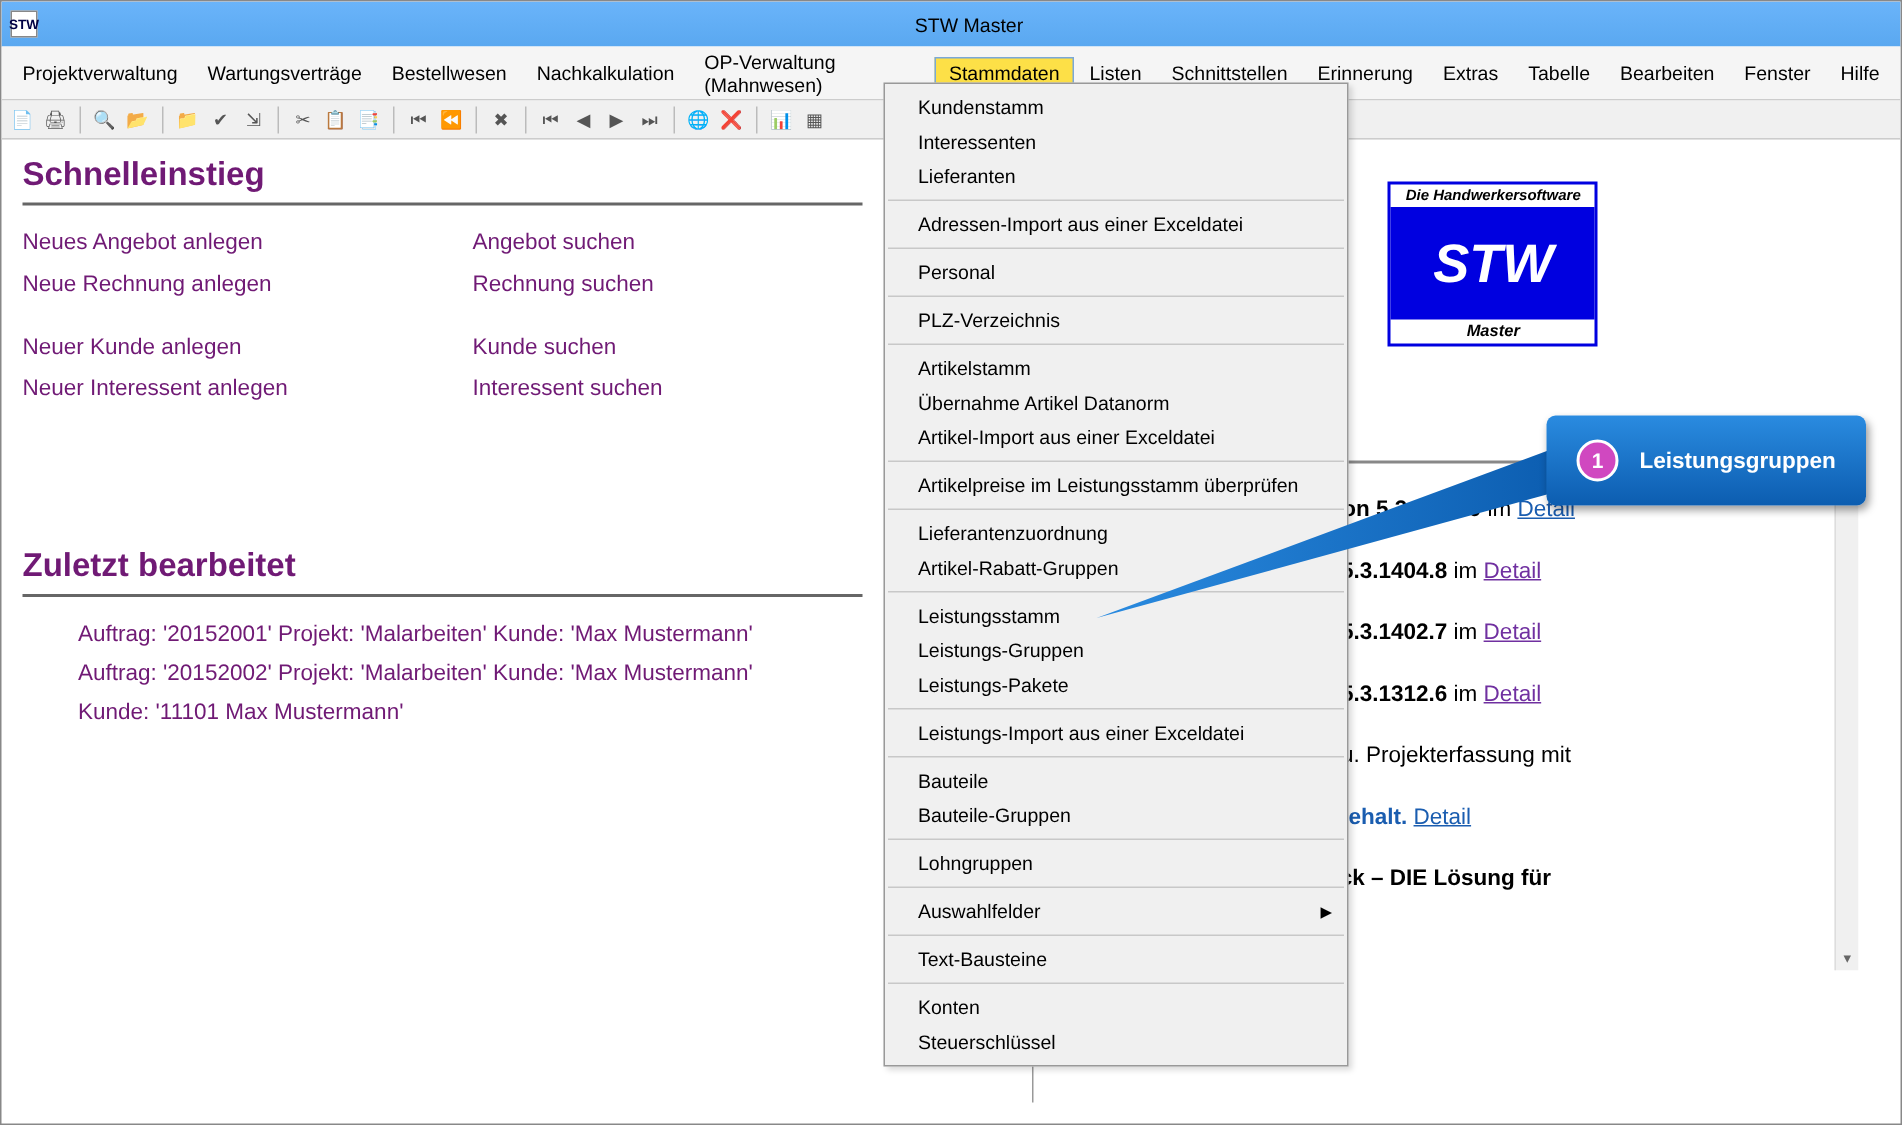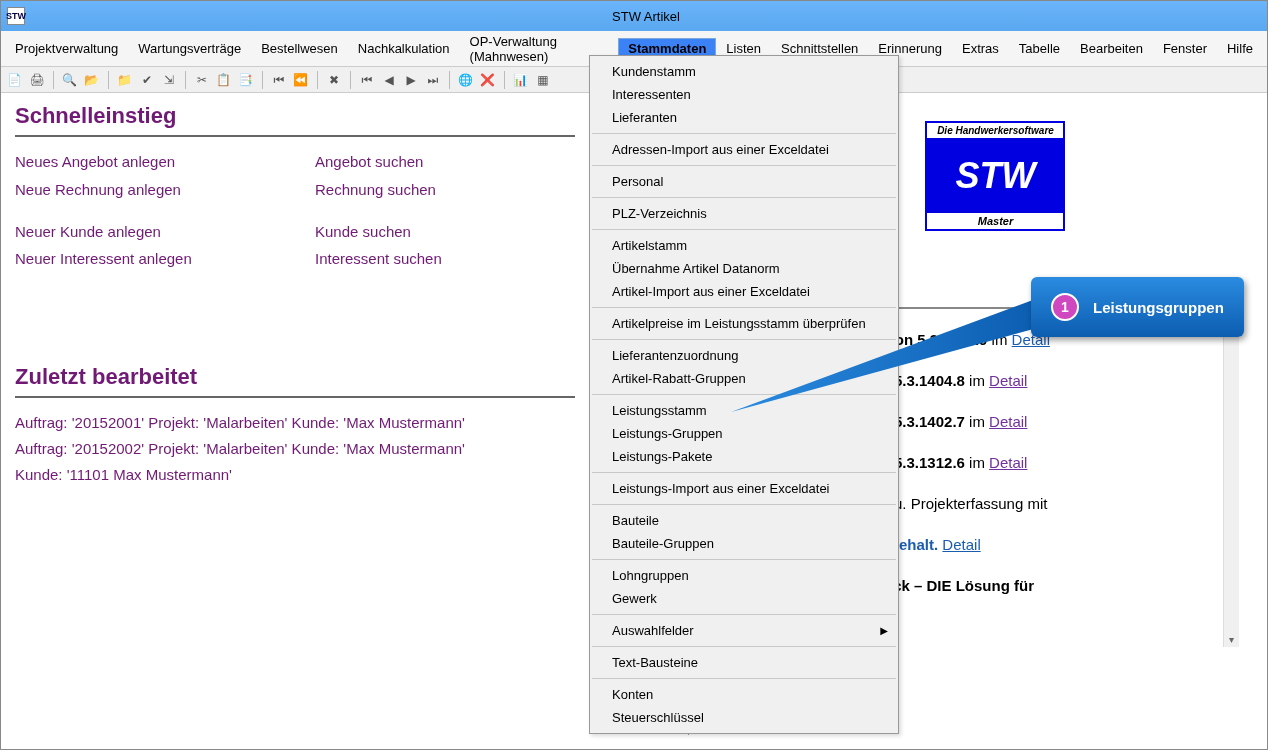--- a/index.html
+++ b/index.html
@@ -4,35 +4,35 @@
 <style>
 * { margin:0; padding:0; box-sizing:border-box; font-family:"Segoe UI",Tahoma,Arial,sans-serif; }
 body { background:#fff; width:1268px; height:750px; position:relative; overflow:hidden; border:1px solid #888; }
 
 .titlebar { height:30px; background:linear-gradient(#6ab4fa,#5aa8f0); display:flex; align-items:center; padding:0 6px; }
 .titlebar .app-icon { width:18px; height:18px; background:#fff; margin-right:6px; display:flex; align-items:center; justify-content:center; font-size:9px; font-weight:bold; color:#004; border:1px solid #888;}
 .titlebar .title { flex:1; text-align:center; color:#000; font-size:13px; }
 
 .menubar { height:36px; background:#f5f5f5; border-bottom:1px solid #ccc; display:flex; align-items:center; padding:0 4px; gap:0; font-size:13px; color:#000; }
 .menubar .menu-item { padding:3px 10px; cursor:default; }
-.menubar .menu-item.active { background:#3b82f6; border:1px solid #7aa8d8; padding:2px 9px;font-weight:bold; }
+.menubar .menu-item.active { background:#fde047; border:1px solid #7aa8d8; padding:2px 9px; }
 
 .toolbar { height:26px; background:#f0f0f0; border-bottom:1px solid #ccc; display:flex; align-items:center; padding:0 4px; gap:2px; }
 .toolbar .tb-btn { width:20px; height:20px; display:flex; align-items:center; justify-content:center; font-size:12px; color:#555; }
 .toolbar .sep { width:1px; height:18px; background:#bbb; margin:0 4px; }
 
 .content { position:absolute; top:80px; left:14px; right:14px; bottom:14px; display:flex; }
 
 .left-col { width:560px; }
 .left-col h2 { font-size:22px; font-weight:bold; margin:22px 0 6px 0; color:#701a75; }
 .left-col .hr { border-bottom:2px solid #666; margin-bottom:14px; }
 .qgrid { display:grid; grid-template-columns:300px 240px; row-gap:6px; }
 .qgrid a, .recent a { color:#701a75; font-size:15px; text-decoration:none; display:block; line-height:1.45; }
 .qgrid .spacer { grid-column:1/3; height:8px; }
-.recent { margin-top:8px; }
+.recent { margin-top:8px;margin-left:37px; }
 .recent a { margin-bottom:4px; }
 
 .right-col { position:absolute; right:14px; top:0; width:480px; font-size:14px; }
 .info-row { display:flex; gap:62px; }
 .info-box { line-height:1.5; margin-top:50px; }
 .logo { width:140px; height:110px; margin-top:40px; border:2px solid #0000e0; background:#fff; display:flex; flex-direction:column; }
 .logo .tag { font-size:10px; font-style:italic; font-weight:bold; text-align:center; padding:2px 0; color:#000;}
 .logo .mid { flex:1; background:#0000e0; color:#fff; font-size:36px; font-weight:bold; font-style:italic; display:flex; align-items:center; justify-content:center; }
 .logo .bot { font-size:11px; font-weight:bold; font-style:italic; text-align:center; padding:2px 0; }
 
@@ -57,21 +57,21 @@
 .callout .num { width:28px; height:28px; border-radius:50%; background:#d048c0; color:#fff; display:flex; align-items:center; justify-content:center; border:2px solid #fff; font-size:14px;}
 .callout svg { position:absolute; left:0; top:10px; }
 
 .divider-vert { position:absolute; left:687px; top:694px; width:1px; height:40px; background:#999;}
 </style>
 </head>
 <body>
 
 <div class="titlebar">
   <div class="app-icon">STW</div>
-  <div class="title">STW Artikel</div>
+  <div class="title">STW Master</div>
 </div>
 
 <div class="menubar" id="menubar">
     <div class="menu-item">Projektverwaltung</div>
     <div class="menu-item">Wartungsverträge</div>
     <div class="menu-item">Bestellwesen</div>
     <div class="menu-item">Nachkalkulation</div>
     <div class="menu-item">OP-Verwaltung (Mahnwesen)</div>
     <div class="menu-item active">Stammdaten</div>
     <div class="menu-item">Listen</div>
@@ -198,21 +198,20 @@
     <div class="dd-item">Leistungsstamm</div>
     <div class="dd-item">Leistungs-Gruppen</div>
     <div class="dd-item">Leistungs-Pakete</div>
     <div class="dd-sep"></div>
     <div class="dd-item">Leistungs-Import aus einer Exceldatei</div>
     <div class="dd-sep"></div>
     <div class="dd-item">Bauteile</div>
     <div class="dd-item">Bauteile-Gruppen</div>
     <div class="dd-sep"></div>
     <div class="dd-item">Lohngruppen</div>
-    <div class="dd-item">Gewerk</div>
     <div class="dd-sep"></div>
     <div class="dd-item">Auswahlfelder<span class="arrow">▶</span></div>
     <div class="dd-sep"></div>
     <div class="dd-item">Text-Bausteine</div>
     <div class="dd-sep"></div>
     <div class="dd-item">Konten</div>
     <div class="dd-item">Steuerschlüssel</div>
   </div>
 
 <div class="callout">

